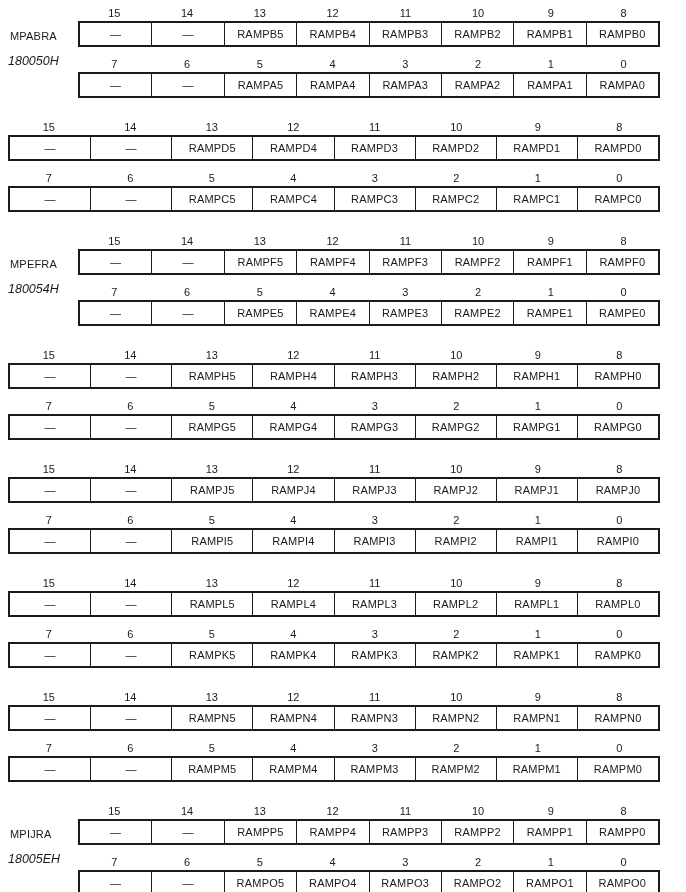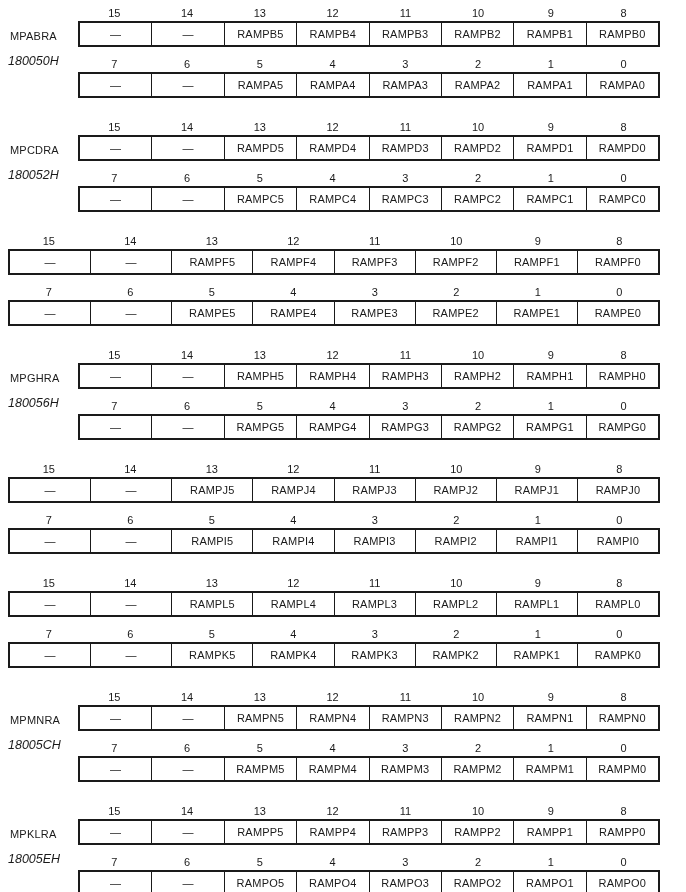--- a/index.html
+++ b/index.html
@@ -134,24 +134,20 @@
             <div class="cell">RAMPA4</div>
             <div class="cell">RAMPA3</div>
             <div class="cell">RAMPA2</div>
             <div class="cell">RAMPA1</div>
             <div class="cell">RAMPA0</div>
           </div>
     </div>
   </div>
 
   <div class="block">
-    <div class="labels">
-      <div class="reg-name">MPCDRA</div>
-      <div class="reg-addr">180052H</div>
-    </div>
     <div class="table-col">
       <div class="bitrow high">
             <div class="bitnum">15</div>
             <div class="bitnum">14</div>
             <div class="bitnum">13</div>
             <div class="bitnum">12</div>
             <div class="bitnum">11</div>
             <div class="bitnum">10</div>
             <div class="bitnum">9</div>
             <div class="bitnum">8</div>
@@ -183,20 +179,24 @@
             <div class="cell">RAMPC4</div>
             <div class="cell">RAMPC3</div>
             <div class="cell">RAMPC2</div>
             <div class="cell">RAMPC1</div>
             <div class="cell">RAMPC0</div>
           </div>
     </div>
   </div>
 
   <div class="block">
+    <div class="labels">
+      <div class="reg-name">MPEFRA</div>
+      <div class="reg-addr">180054H</div>
+    </div>
     <div class="table-col">
       <div class="bitrow high">
             <div class="bitnum">15</div>
             <div class="bitnum">14</div>
             <div class="bitnum">13</div>
             <div class="bitnum">12</div>
             <div class="bitnum">11</div>
             <div class="bitnum">10</div>
             <div class="bitnum">9</div>
             <div class="bitnum">8</div>
@@ -228,24 +228,20 @@
             <div class="cell">RAMPE4</div>
             <div class="cell">RAMPE3</div>
             <div class="cell">RAMPE2</div>
             <div class="cell">RAMPE1</div>
             <div class="cell">RAMPE0</div>
           </div>
     </div>
   </div>
 
   <div class="block">
-    <div class="labels">
-      <div class="reg-name">MPGHRA</div>
-      <div class="reg-addr">180056H</div>
-    </div>
     <div class="table-col">
       <div class="bitrow high">
             <div class="bitnum">15</div>
             <div class="bitnum">14</div>
             <div class="bitnum">13</div>
             <div class="bitnum">12</div>
             <div class="bitnum">11</div>
             <div class="bitnum">10</div>
             <div class="bitnum">9</div>
             <div class="bitnum">8</div>
@@ -367,24 +363,20 @@
             <div class="cell">RAMPK4</div>
             <div class="cell">RAMPK3</div>
             <div class="cell">RAMPK2</div>
             <div class="cell">RAMPK1</div>
             <div class="cell">RAMPK0</div>
           </div>
     </div>
   </div>
 
   <div class="block">
-    <div class="labels">
-      <div class="reg-name">MPMNRA</div>
-      <div class="reg-addr">18005CH</div>
-    </div>
     <div class="table-col">
       <div class="bitrow high">
             <div class="bitnum">15</div>
             <div class="bitnum">14</div>
             <div class="bitnum">13</div>
             <div class="bitnum">12</div>
             <div class="bitnum">11</div>
             <div class="bitnum">10</div>
             <div class="bitnum">9</div>
             <div class="bitnum">8</div>
@@ -417,21 +409,21 @@
             <div class="cell">RAMPM3</div>
             <div class="cell">RAMPM2</div>
             <div class="cell">RAMPM1</div>
             <div class="cell">RAMPM0</div>
           </div>
     </div>
   </div>
 
   <div class="block">
     <div class="labels">
-      <div class="reg-name">MPKLRA</div>
+      <div class="reg-name">MPIJRA</div>
       <div class="reg-addr">18005EH</div>
     </div>
     <div class="table-col">
       <div class="bitrow high">
             <div class="bitnum">15</div>
             <div class="bitnum">14</div>
             <div class="bitnum">13</div>
             <div class="bitnum">12</div>
             <div class="bitnum">11</div>
             <div class="bitnum">10</div>

